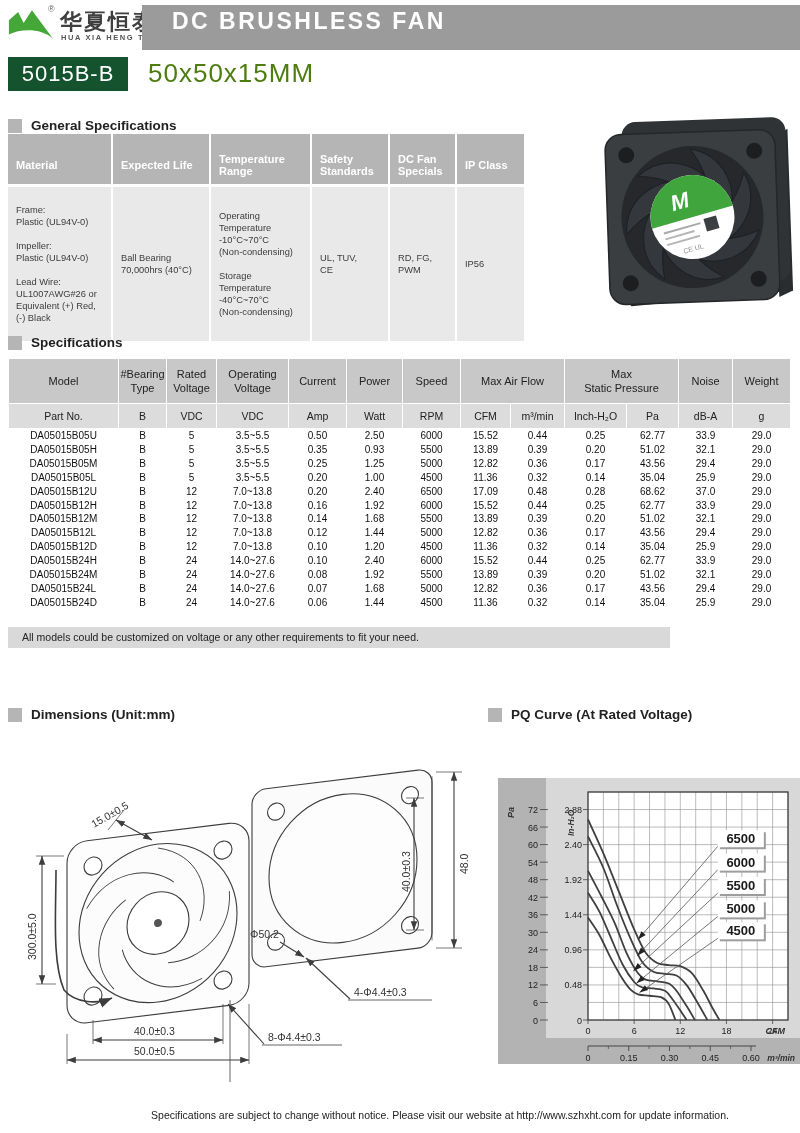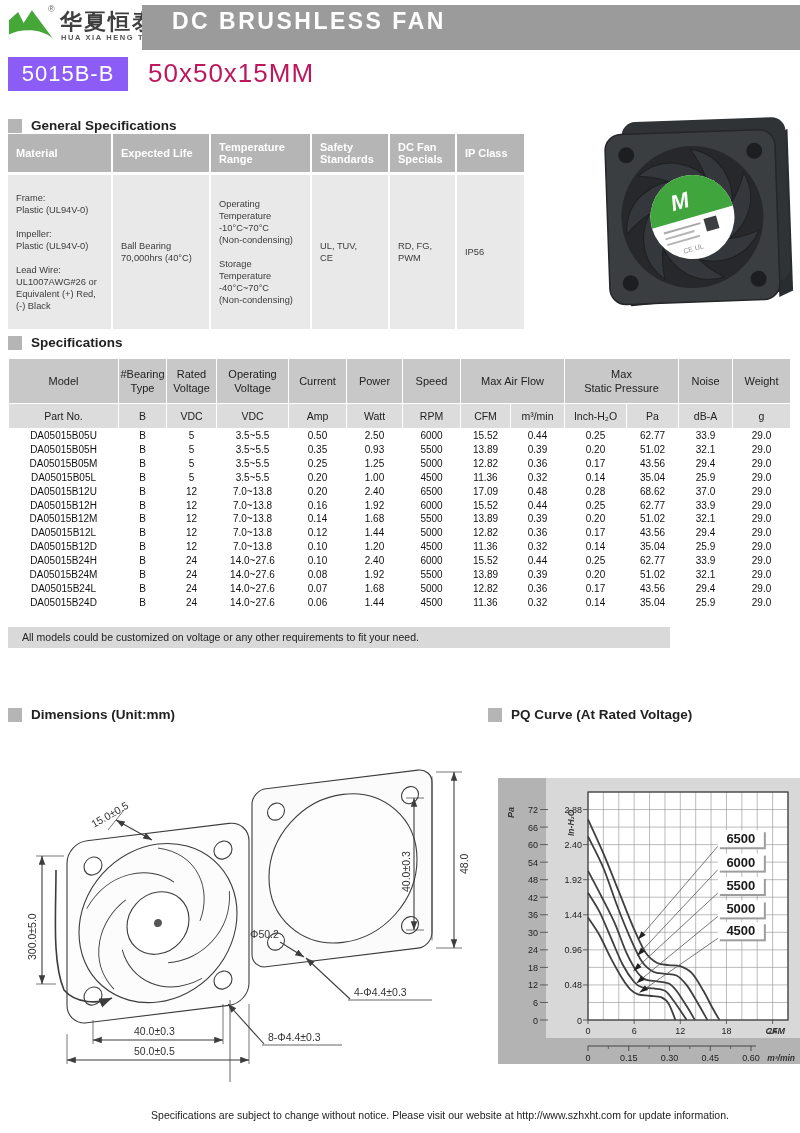--- a/index.html
+++ b/index.html
@@ -6,31 +6,31 @@
   .page{position:relative;width:800px;height:1133px;background:#fff;overflow:hidden;
         font-family:"Liberation Sans",sans-serif;color:#333;}
   
   .logo-wrap{position:absolute;left:8px;top:5px;width:135px;height:42px;}
   .logo-svg{position:absolute;left:0;top:2px;}
   .brand-cn{position:absolute;left:52px;top:2px;font-size:22px;font-weight:bold;color:#3f3f3f;letter-spacing:2px;white-space:nowrap;}
   .brand-en{position:absolute;left:53px;top:28px;font-size:7.5px;font-weight:bold;color:#555;letter-spacing:1.6px;white-space:nowrap;}
   .reg-mark{position:absolute;left:40px;top:-1px;font-size:9px;color:#666;}
   .banner{position:absolute;left:142px;top:5px;width:658px;height:45px;background:#9b9b9b;
           color:#fff;font-size:23px;font-weight:bold;letter-spacing:2.5px;line-height:33px;padding-left:30px;box-sizing:border-box;white-space:nowrap;}
-  .model-box{position:absolute;left:8px;top:57px;width:120px;height:34px;background:#8b5cf6;color:#fff;
+  .model-box{position:absolute;left:8px;top:57px;width:120px;height:34px;background:#14532d;color:#fff;
              font-size:22px;text-align:center;line-height:34px;letter-spacing:1px;}
-  .model-size{position:absolute;left:148px;top:58px;font-size:26px;color:#be185d;letter-spacing:1px;}
+  .model-size{position:absolute;left:148px;top:58px;font-size:26px;color:#4d7c0f;letter-spacing:1px;}
   
   .sec{position:absolute;height:15px;}
   .sec .sq{display:inline-block;width:14px;height:14px;background:#b5b5b5;vertical-align:middle;margin-right:9px;}
   .sec .tl{display:inline-block;font-size:13.5px;font-weight:bold;color:#222;vertical-align:middle;}
   
   .gs-table{position:absolute;left:6px;top:131px;border-collapse:separate;border-spacing:2px 3px;table-layout:fixed;}
   .gs-table th{background:#b5b5b5;color:#fff;font-size:11px;font-weight:bold;text-align:left;
-               padding:4px 6px 4px 8px;height:30px;vertical-align:middle;white-space:pre-line;}
+               padding:16px 6px 4px 8px;height:30px;vertical-align:middle;white-space:pre-line;}
   .gs-table td{background:#e9e9e9;color:#3c3c3c;font-size:9.3px;line-height:1.3;vertical-align:middle;
                padding:6px 4px 6px 8px;height:142px;white-space:pre-line;}
   
   .sp-table{position:absolute;left:8px;top:358px;width:782px;border-collapse:collapse;table-layout:fixed;}
   .sp-table th{font-weight:normal;color:#222;border:1px solid #fff;}
   .sp-table .h1 th{background:#c8c8c8;font-size:11px;height:42px;white-space:pre-line;line-height:1.3;}
   .sp-table .h2 th{background:#dcdcdc;font-size:10.5px;height:22px;}
   .sp-table td{font-size:10px;color:#111;text-align:center;height:13.9px;padding:0;line-height:13.9px;white-space:nowrap;}
   .note-bar{position:absolute;left:8px;top:627px;width:662px;height:21px;background:#d9d9d9;
             font-size:10.5px;color:#222;line-height:21px;padding-left:14px;box-sizing:border-box;}

